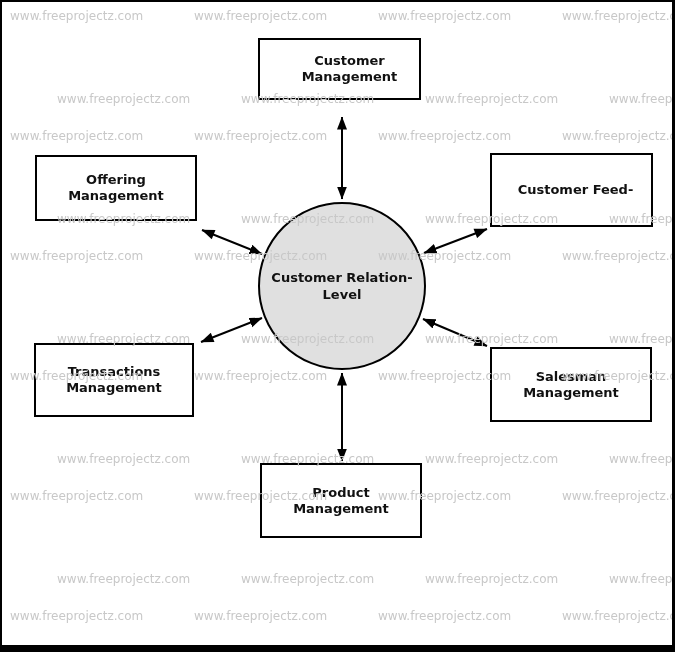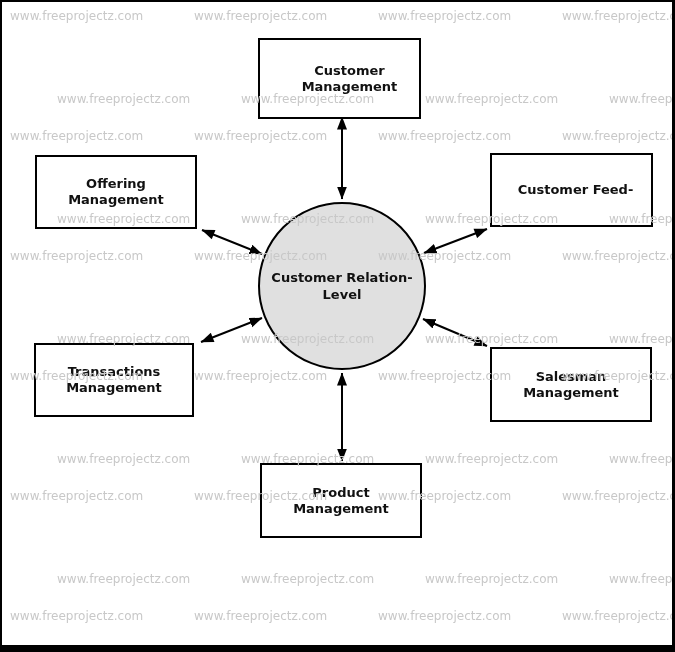--- a/index.html
+++ b/index.html
@@ -17,22 +17,22 @@
   .entity{
     position:absolute;
     box-sizing:border-box;
     background:#fff;
     border:2px solid #000;
     display:flex;flex-direction:column;align-items:center;justify-content:center;
     font-weight:bold;font-size:13px;line-height:16px;color:#111;
     text-align:center;
     z-index:2;
   }
-  .e-customer     {left:256px;top:36px; width:163px;height:81px;padding-left:20px;}
-  .e-offering     {left:33px; top:153px;width:162px;height:74px;}
+  .e-customer     {left:256px;top:36px; width:163px;height:62px;padding-left:20px;}
+  .e-offering     {left:33px; top:153px;width:162px;height:66px;}
   .e-feedback     {left:488px;top:151px;width:163px;height:74px;padding-left:8px;}
   .e-transactions {left:32px; top:341px;width:160px;height:74px;}
   .e-salesman     {left:488px;top:345px;width:162px;height:75px;}
   .e-product      {left:258px;top:461px;width:162px;height:75px;}
   .process{
     position:absolute;
     left:256px;top:200px;width:168px;height:168px;
     box-sizing:border-box;
     border:2px solid #000;border-radius:50%;
     display:flex;flex-direction:column;align-items:center;justify-content:center;

